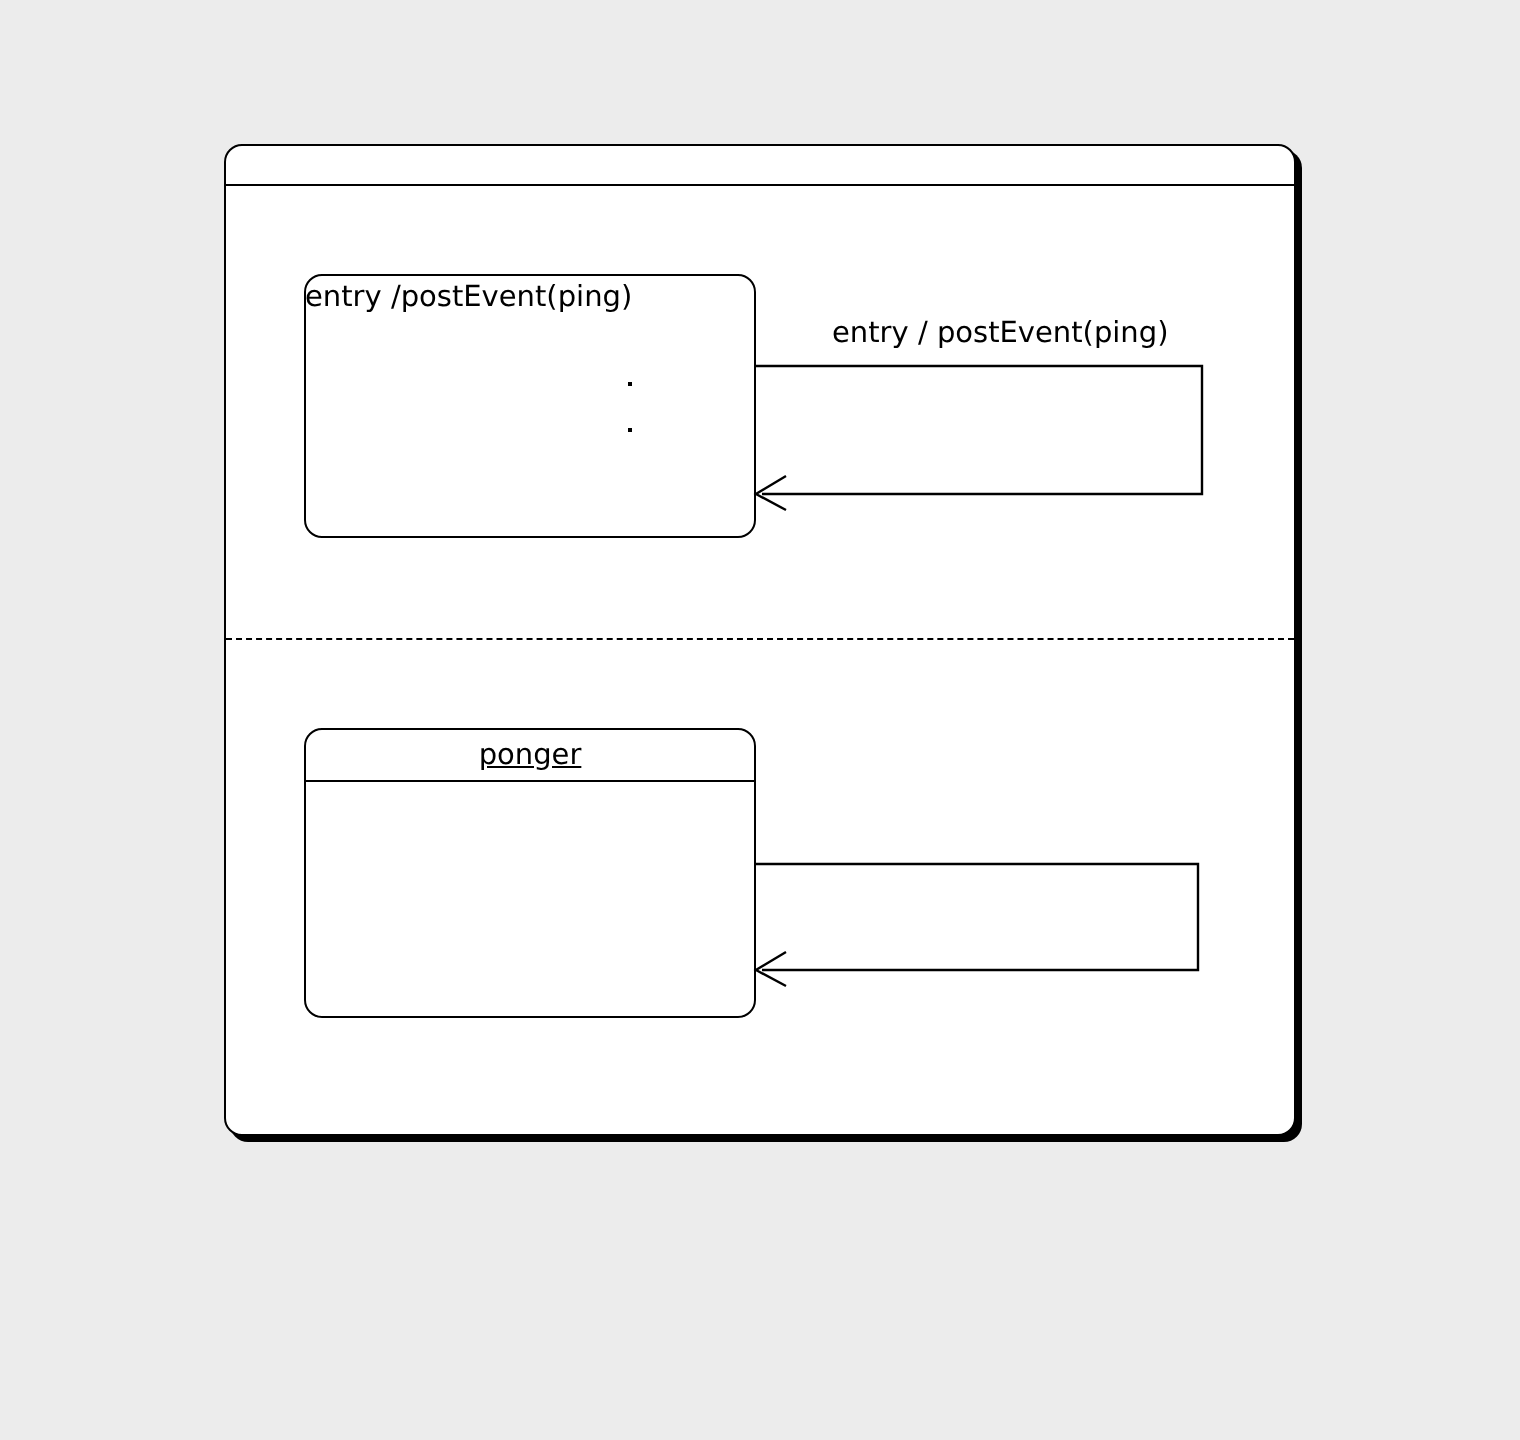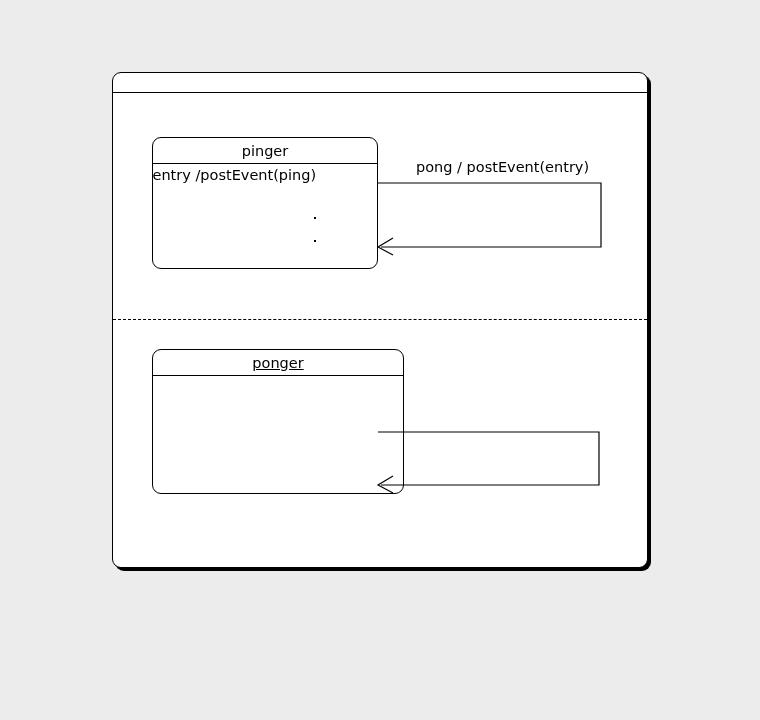--- a/index.html
+++ b/index.html
@@ -133,33 +133,30 @@
 
   <div class="region-frame">
     <div class="region-titlebar">
       <span class="region-title-text"></span>
     </div>
   </div>
 
   <div class="region-divider"></div>
 
   <div class="state-box" style="left:152px; top:137px; width:226px; height:132px;">
-    <div class="state-name-compartment">
-      <span class="state-name">pinger</span>
-    </div>
     <div class="state-body">
       <span class="state-internal-action">entry /postEvent(ping)</span>
       <span class="body-dot" style="left:161px; top:53px;"></span>
       <span class="body-dot" style="left:161px; top:76px;"></span>
     </div>
   </div>
 
-  <span class="transition-label" style="left:416px; top:158px;">pong / postEvent(entry)</span>
+  <span class="transition-label" style="left:416px; top:158px;">entry / postEvent(ping)</span>
 
-  <div class="state-box" style="left:152px; top:349px; width:252px; height:145px;text-decoration:underline;">
+  <div class="state-box" style="left:152px; top:364px; width:226px; height:145px;text-decoration:underline;">
     <div class="state-name-compartment">
       <span class="state-name">ponger</span>
     </div>
     <div class="state-body">
       <span class="state-internal-action"></span>
     </div>
   </div>
 
 
   <svg class="transition-layer" viewBox="0 0 760 720" width="760" height="720">

